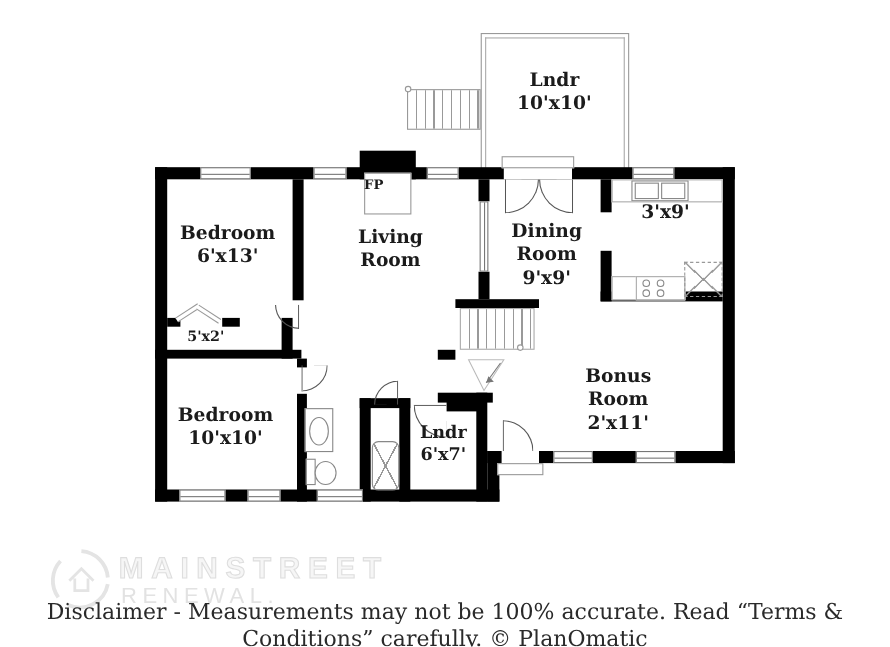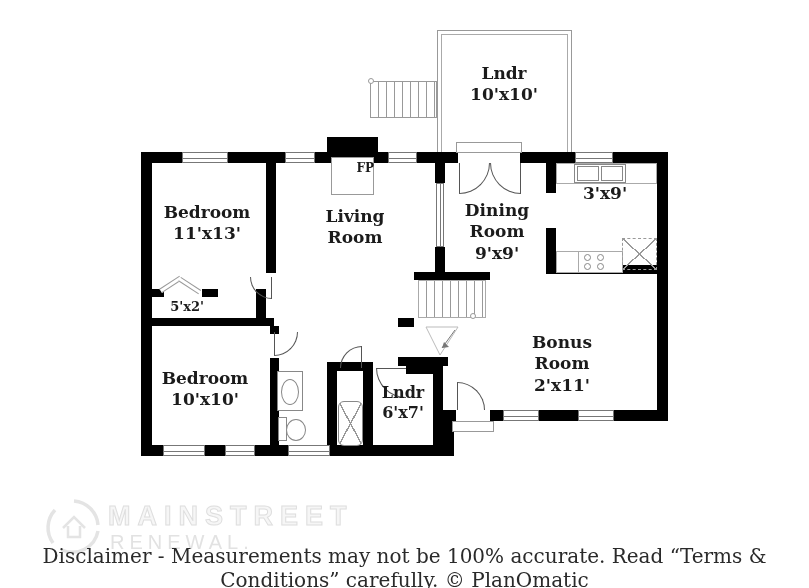--- a/index.html
+++ b/index.html
@@ -13,21 +13,21 @@
   .arc{position:absolute;box-sizing:border-box;}
   .fix{position:absolute;background:#fff;border:1px solid #888;box-sizing:border-box;}
   .dot{position:absolute;width:6px;height:6px;border:1px solid #999;border-radius:50%;background:#fff;box-sizing:border-box;}
   .treads{background:repeating-linear-gradient(to right,#fff 0 7px,#999 7px 8px);}
   .xline{background:
     linear-gradient(to bottom right,transparent calc(50% - 0.7px),#999 calc(50% - 0.7px),#999 calc(50% + 0.7px),transparent calc(50% + 0.7px)),
     linear-gradient(to bottom left,transparent calc(50% - 0.7px),#999 calc(50% - 0.7px),#999 calc(50% + 0.7px),transparent calc(50% + 0.7px));}
   .room-label{position:absolute;text-align:center;font-weight:700;font-size:17px;line-height:1.25;color:#1b1b1b;}
   .room-label span{display:block;}
   .small-label{position:absolute;text-align:right;font-weight:700;font-size:13px;color:#1b1b1b;}
-  .fp-label{position:absolute;text-align:right;font-weight:700;font-size:12px;color:#1b1b1b;}
+  .fp-label{position:absolute;text-align:left;font-weight:700;font-size:12px;color:#1b1b1b;}
   .bifold{position:absolute;width:24px;height:3px;border-top:1px solid #999;border-bottom:1px solid #999;background:#fff;}
   .brand1{position:absolute;left:108px;top:501px;font-family:"Liberation Sans","DejaVu Sans",sans-serif;
           font-size:27px;font-weight:600;letter-spacing:7px;color:#f6f6f6;-webkit-text-stroke:1px #dedede;}
   .brand2{position:absolute;left:110px;top:531px;font-family:"Liberation Sans","DejaVu Sans",sans-serif;
           font-size:20px;font-weight:500;letter-spacing:5px;color:#e2e2e2;}
   .disclaimer{position:absolute;left:0;top:544px;width:809px;text-align:center;
           font-size:20px;color:#2a2a2a;}
 </style>
 </head>
 <body>
@@ -129,21 +129,21 @@
   <div class="fix" style="left:278px;top:417px;width:9px;height:24px;"></div>
   <div class="fix" style="left:286px;top:419px;width:20px;height:22px;border-radius:50%;"></div>
   <div class="xline" style="position:absolute;left:338px;top:401px;width:25px;height:45px;border:1px solid #888;border-radius:6px;box-sizing:border-box;"></div>
 
   <div class="room-label" style="left:454px;top:63px;width:100px;">
     <span>Lndr</span>
     <span>10'x10'</span>
   </div>
   <div class="room-label" style="left:147px;top:202px;width:120px;">
     <span>Bedroom</span>
-    <span>11'x13'</span>
+    <span>6'x13'</span>
   </div>
   <div class="room-label" style="left:310px;top:206px;width:90px;">
     <span>Living Room</span>
   </div>
   <div class="room-label" style="left:452px;top:190px;width:90px;margin-top:10px;">
     <span>Dining Room</span>
     <span>9'x9'</span>
   </div>
   <div class="room-label" style="left:553px;top:183px;width:104px;">
     <span>3'x9'</span>

